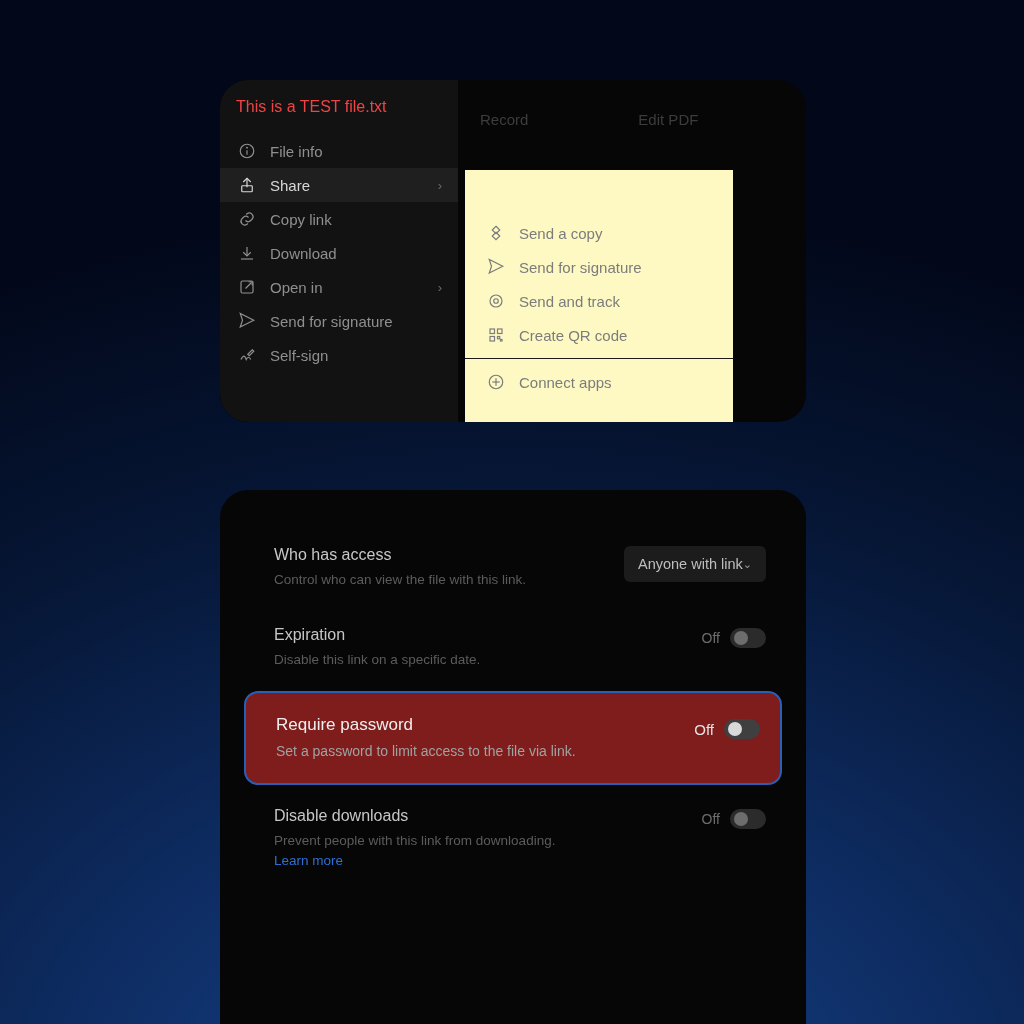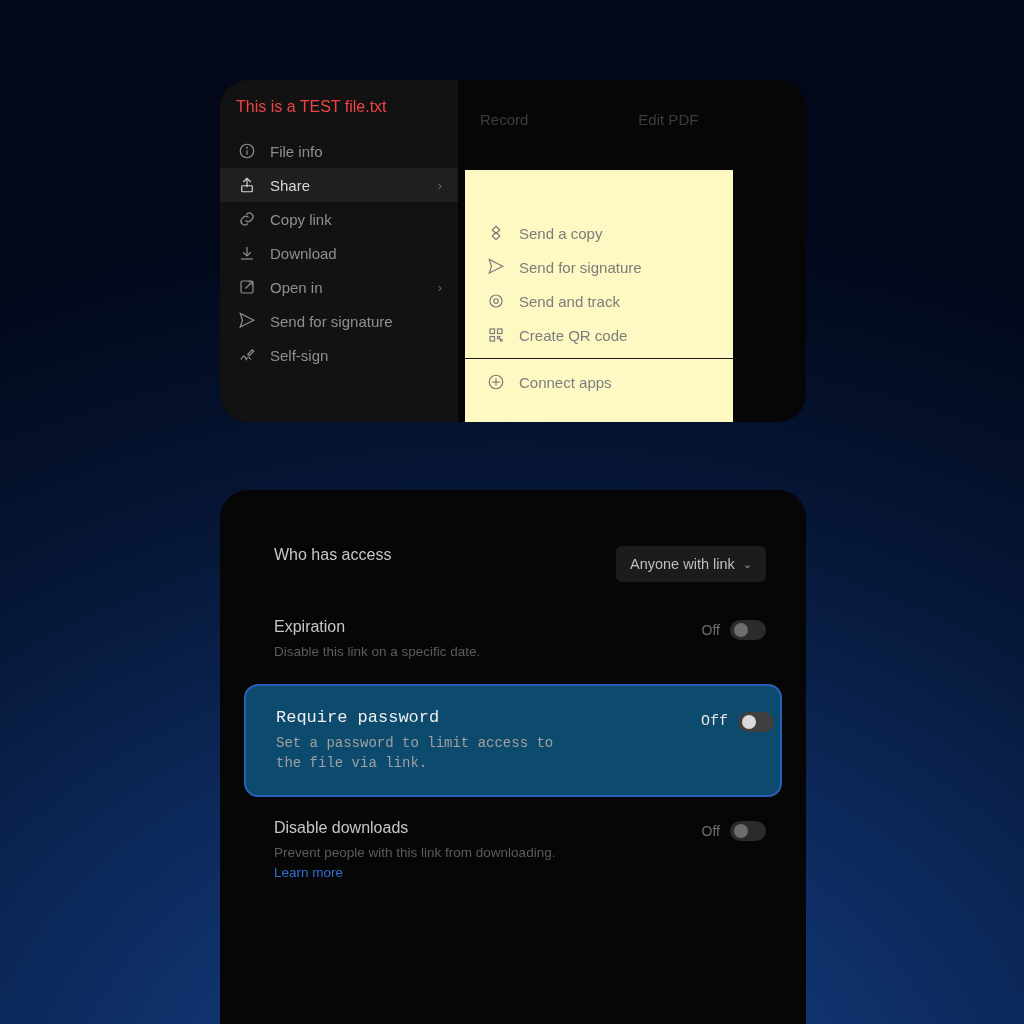--- a/index.html
+++ b/index.html
@@ -75,36 +75,36 @@
     padding: 18px 40px 18px 54px;
   }
   .setting-text { max-width: 300px; }
   .setting-title { color: #c7c7c7; font-size: 16px; font-weight: 500; margin-bottom: 6px; }
   .setting-desc { color: #5c5c5c; font-size: 13.5px; line-height: 1.45; }
   .setting-desc a { color: #2f6fd1; text-decoration: none; }
 
   .dropdown {
     background: #1c1c1c; color: #bfbfbf;
     padding: 10px 14px; border-radius: 6px;
-    font-size: 14.5px; display:flex; align-items:center; gap:8px;
+    font-size: 14.5px; display:flex; align-items:center; gap:0;
   }
   .dropdown .chev { font-size: 11px; color:#9a9a9a; }
 
   .toggle-wrap { display:flex; align-items:center; gap:10px; color:#6e6e6e; font-size:14px; margin-top:2px;}
   .toggle { width: 36px; height: 20px; border-radius: 10px; background:#2b2b2b; position:relative; }
   .toggle::after { content:""; position:absolute; width:14px; height:14px; border-radius:50%; background:#6d6d6d; top:3px; left:4px; }
   .toggle.bright::after { background:#cfcfcf; }
 
   .hl-card {
     margin: 4px 24px;
     border: 2px solid #2a5fb8;
     border-radius: 14px;
-    background: #0c4a6e;
-    padding: 22px 6px 22px 30px;
-    display:flex; justify-content:space-between; align-items:flex-start;font-family:Liberation Mono, monospace;
+    background: #7f1d1d;
+    padding: 22px 20px 22px 30px;
+    display:flex; justify-content:space-between; align-items:flex-start;
   }
   .hl-card .setting-title { color: #eeeeee; font-size: 17px; }
   .hl-card .setting-desc { color: #a1a1a1; font-size: 14px; }
   .hl-card .toggle-wrap { color:#e4e4e4; font-size:15px; margin-top:4px;}
   .hl-card .toggle { background:#3f3f3f; }
   .hl-card .toggle::after { background:#d9d9d9; }
 </style>
 </head>
 <body>
 
@@ -251,20 +251,21 @@
       <span>Connect apps</span>
     </div>
   </div>
 </div>
 
 <div class="panel panel-settings">
 
   <div class="setting-row">
     <div class="setting-text">
       <div class="setting-title">Who has access</div>
+      <div class="setting-desc">Control who can view the file with this link.</div>
     </div>
     <div class="dropdown">
       <span>Anyone with link</span>
       <span class="chev">⌄</span>
     </div>
   </div>
 
   <div class="setting-row">
     <div class="setting-text">
       <div class="setting-title">Expiration</div>

